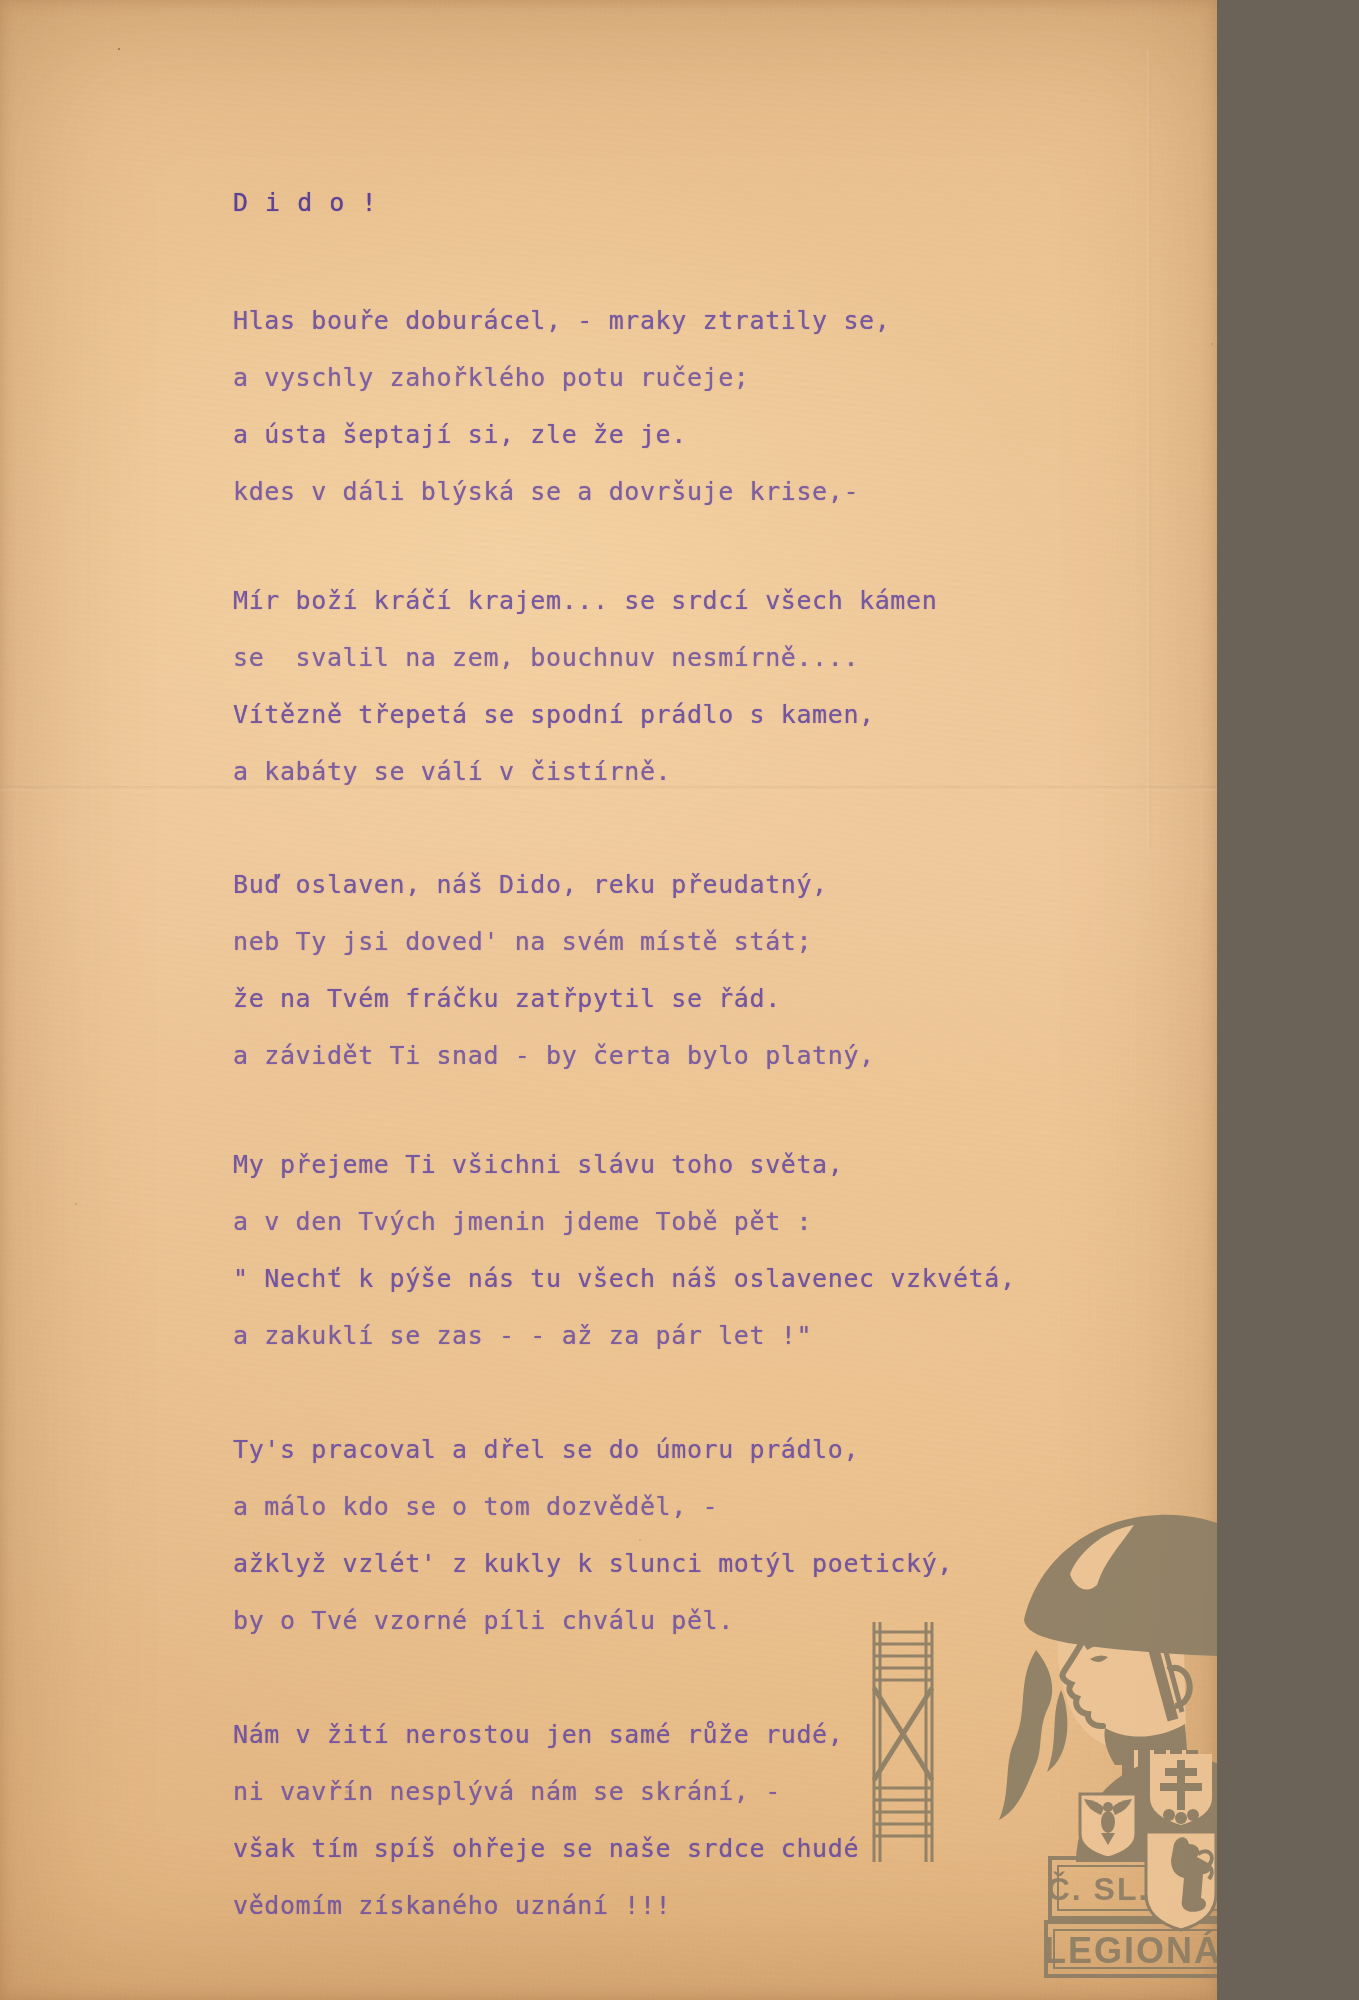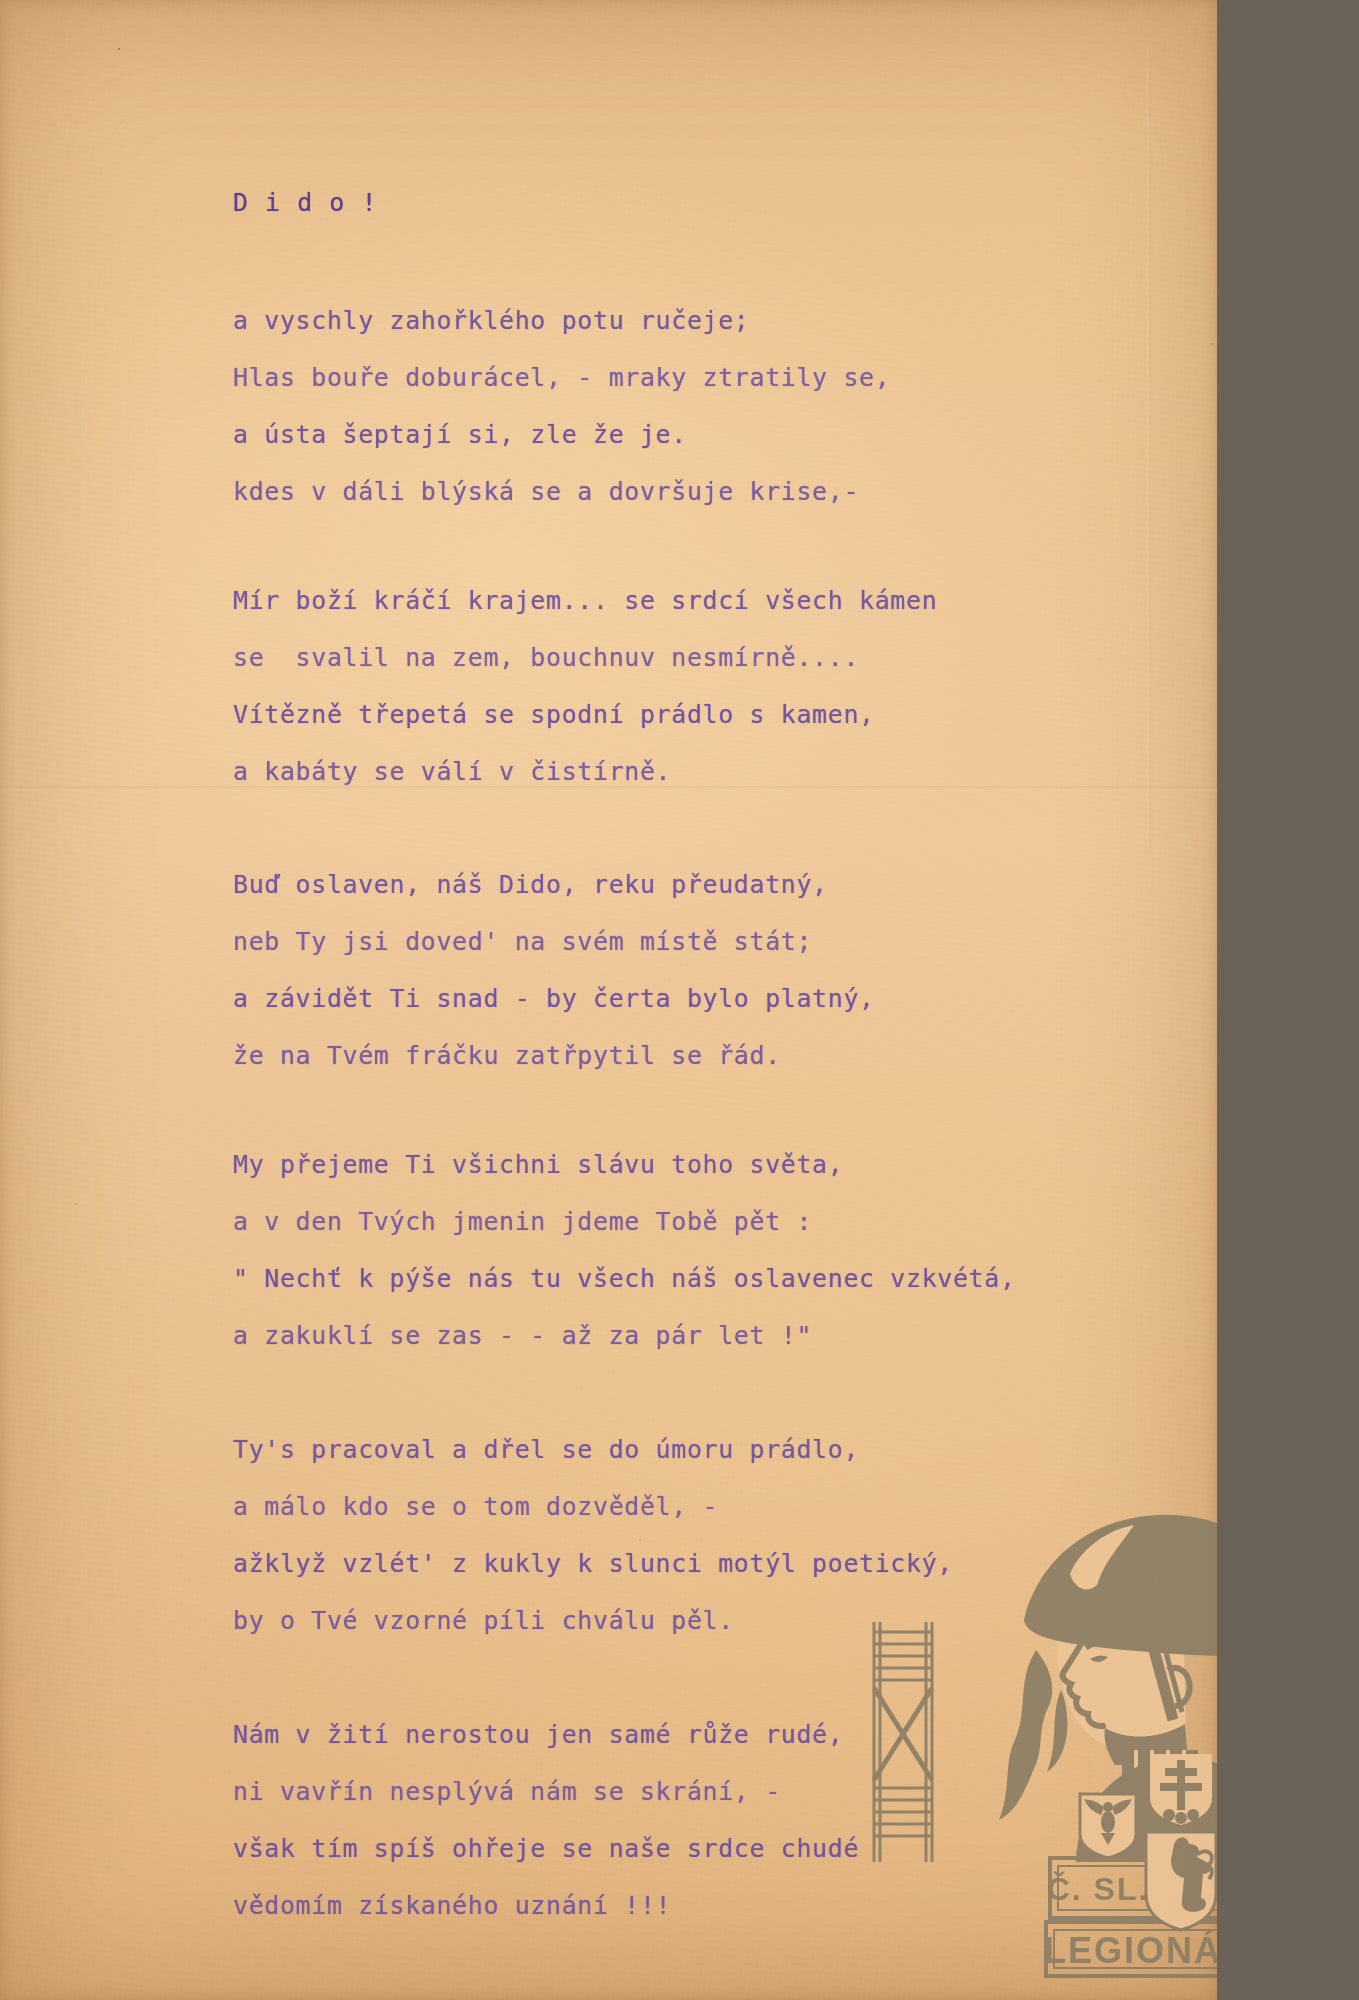--- a/index.html
+++ b/index.html
@@ -61,38 +61,38 @@
 
 <div class="page">
 
   <div class="crease-h"></div>
   <div class="crease-v"></div>
 
   <div class="poem">
     <div class="title-line">D i d o !</div>
 
     <div class="stanza s1">
+      <div class="line">Hlas bouře doburácel, - mraky ztratily se,</div>
       <div class="line">a vyschly zahořklého potu ručeje;</div>
-      <div class="line">Hlas bouře doburácel, - mraky ztratily se,</div>
       <div class="line">a ústa šeptají si, zle že je.</div>
       <div class="line">kdes v dáli blýská se a dovršuje krise,-</div>
     </div>
 
     <div class="stanza s2">
       <div class="line">Mír boží kráčí krajem... se srdcí všech kámen</div>
       <div class="line">se  svalil na zem, bouchnuv nesmírně....</div>
       <div class="line">Vítězně třepetá se spodní prádlo s kamen,</div>
       <div class="line">a kabáty se válí v čistírně.</div>
     </div>
 
     <div class="stanza s3">
       <div class="line">Buď oslaven, náš Dido, reku přeudatný,</div>
       <div class="line">neb Ty jsi doved' na svém místě stát;</div>
+      <div class="line">že na Tvém fráčku zatřpytil se řád.</div>
       <div class="line">a závidět Ti snad - by čerta bylo platný,</div>
-      <div class="line">že na Tvém fráčku zatřpytil se řád.</div>
     </div>
 
     <div class="stanza s4">
       <div class="line">My přejeme Ti všichni slávu toho světa,</div>
       <div class="line">a v den Tvých jmenin jdeme Tobě pět :</div>
       <div class="line">" Nechť k pýše nás tu všech náš oslavenec vzkvétá,</div>
       <div class="line">a zakuklí se zas - - až za pár let !"</div>
     </div>
 
     <div class="stanza s5">

